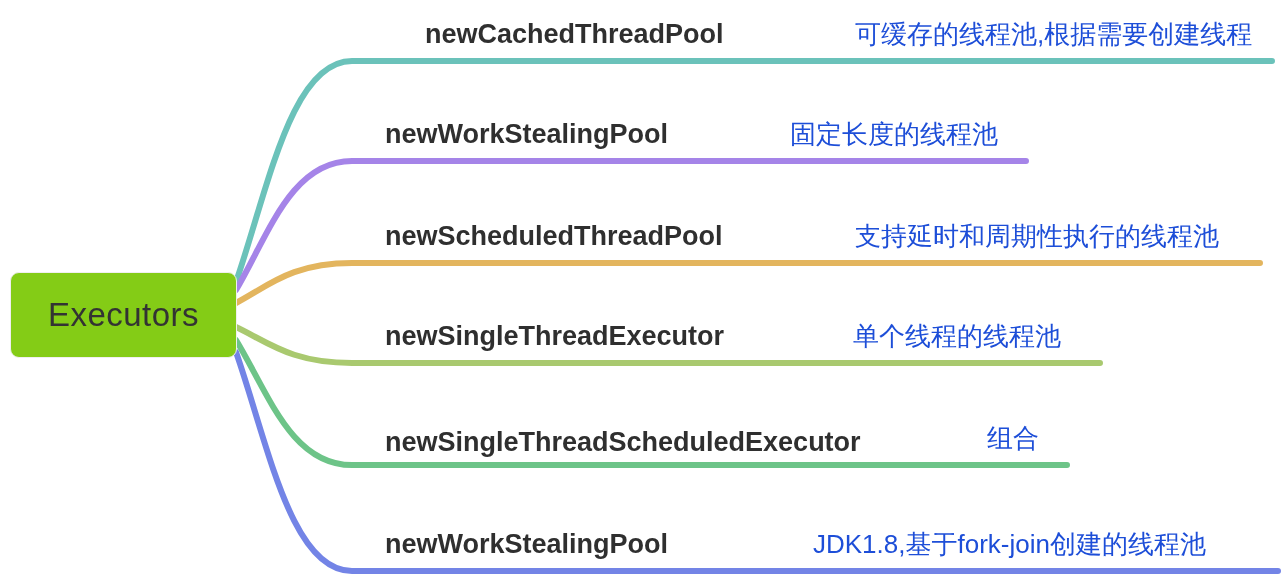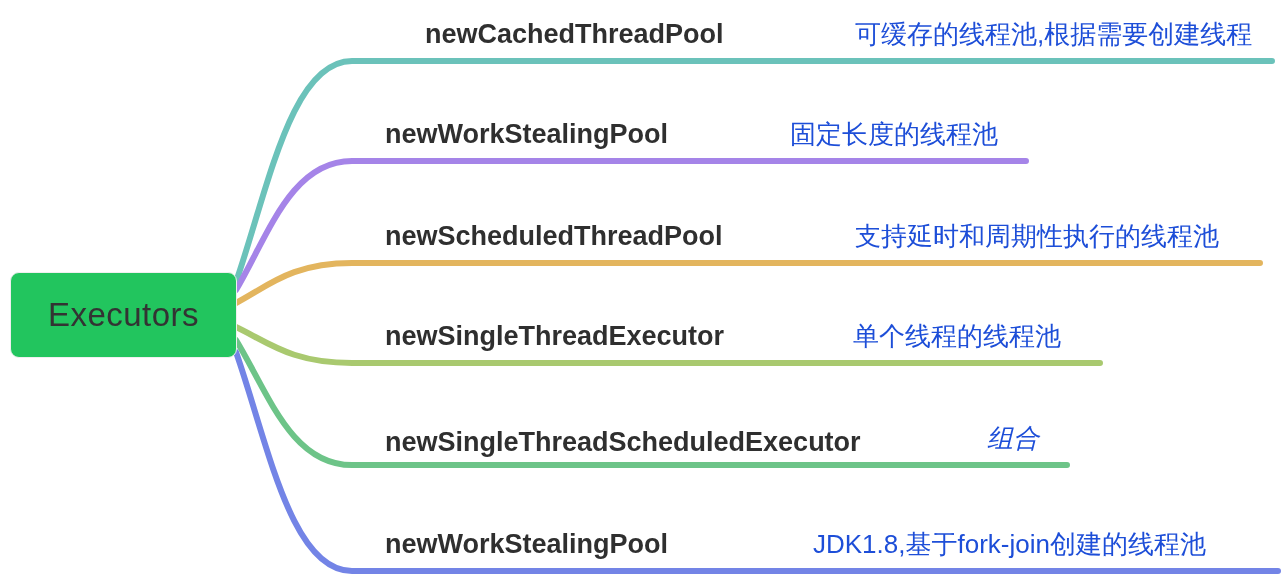--- a/index.html
+++ b/index.html
@@ -26,21 +26,21 @@
     fill: none;
     stroke-width: 6;
     stroke-linecap: round;
   }
   .root-node {
     position: absolute;
     left: 10px;
     top: 272px;
     width: 227px;
     height: 86px;
-    background: #22c55e;
+    background: #84cc16;
     border: 1px solid #efefef;
     border-radius: 9px;
     box-sizing: border-box;
     display: flex;
     align-items: center;
     justify-content: center;
     font-size: 33px;
     font-weight: 500;
     color: #333333;
     letter-spacing: 0.5px;
@@ -85,17 +85,17 @@
   <div id="branches">
       <div class="branch-label" style="left: 385px; top: 17px; margin-left: 40px;">newCachedThreadPool</div>
       <div class="branch-desc" style="left: 855px; top: 17px;">可缓存的线程池,根据需要创建线程</div>
       <div class="branch-label" style="left: 385px; top: 117px;">newWorkStealingPool</div>
       <div class="branch-desc" style="left: 790px; top: 117px; text-align: center;">固定长度的线程池</div>
       <div class="branch-label" style="left: 385px; top: 219px;">newScheduledThreadPool</div>
       <div class="branch-desc" style="left: 855px; top: 219px; text-align: right;">支持延时和周期性执行的线程池</div>
       <div class="branch-label" style="left: 385px; top: 319px;">newSingleThreadExecutor</div>
       <div class="branch-desc" style="left: 853px; top: 319px;">单个线程的线程池</div>
       <div class="branch-label" style="left: 385px; top: 425px;">newSingleThreadScheduledExecutor</div>
-      <div class="branch-desc" style="left: 987px; top: 421px; font-style: italic;">组合</div>
+      <div class="branch-desc" style="left: 987px; top: 421px;">组合</div>
       <div class="branch-label" style="left: 385px; top: 527px;">newWorkStealingPool</div>
       <div class="branch-desc" style="left: 797px; top: 527px; margin-left: 16px;">JDK1.8,基于fork-join创建的线程池</div>
     </div>
 </div>
 
 </body></html>

